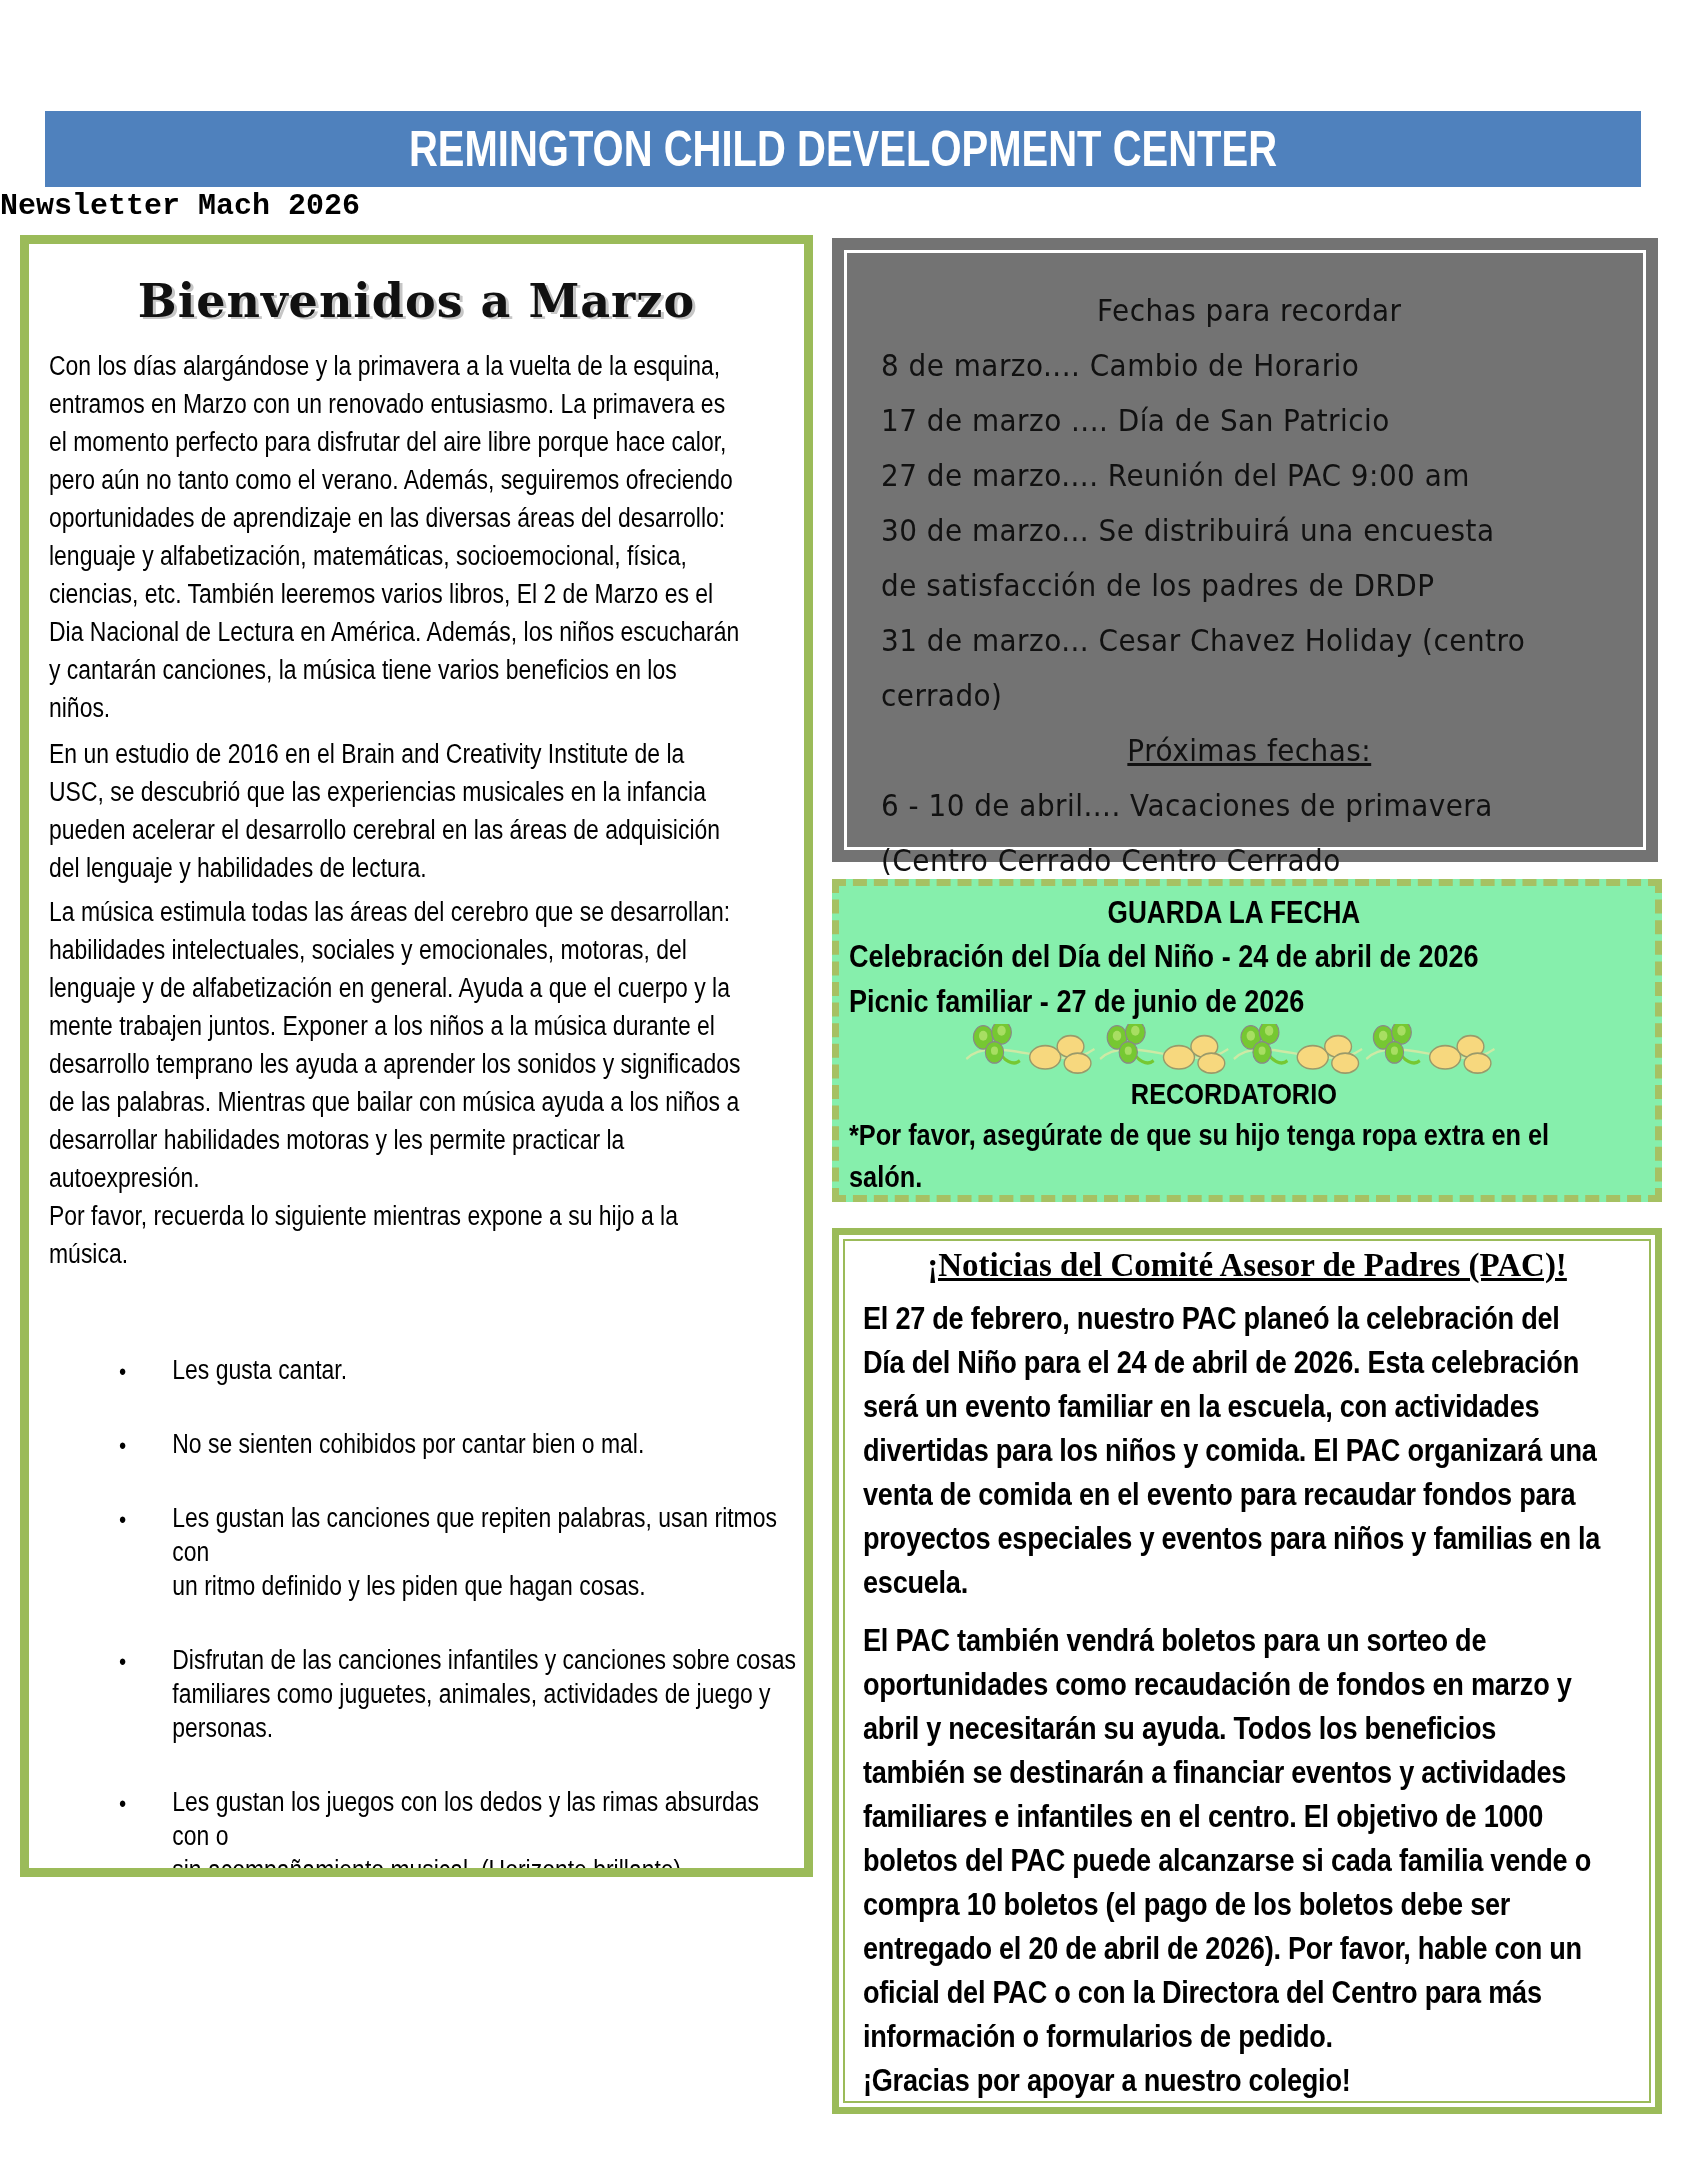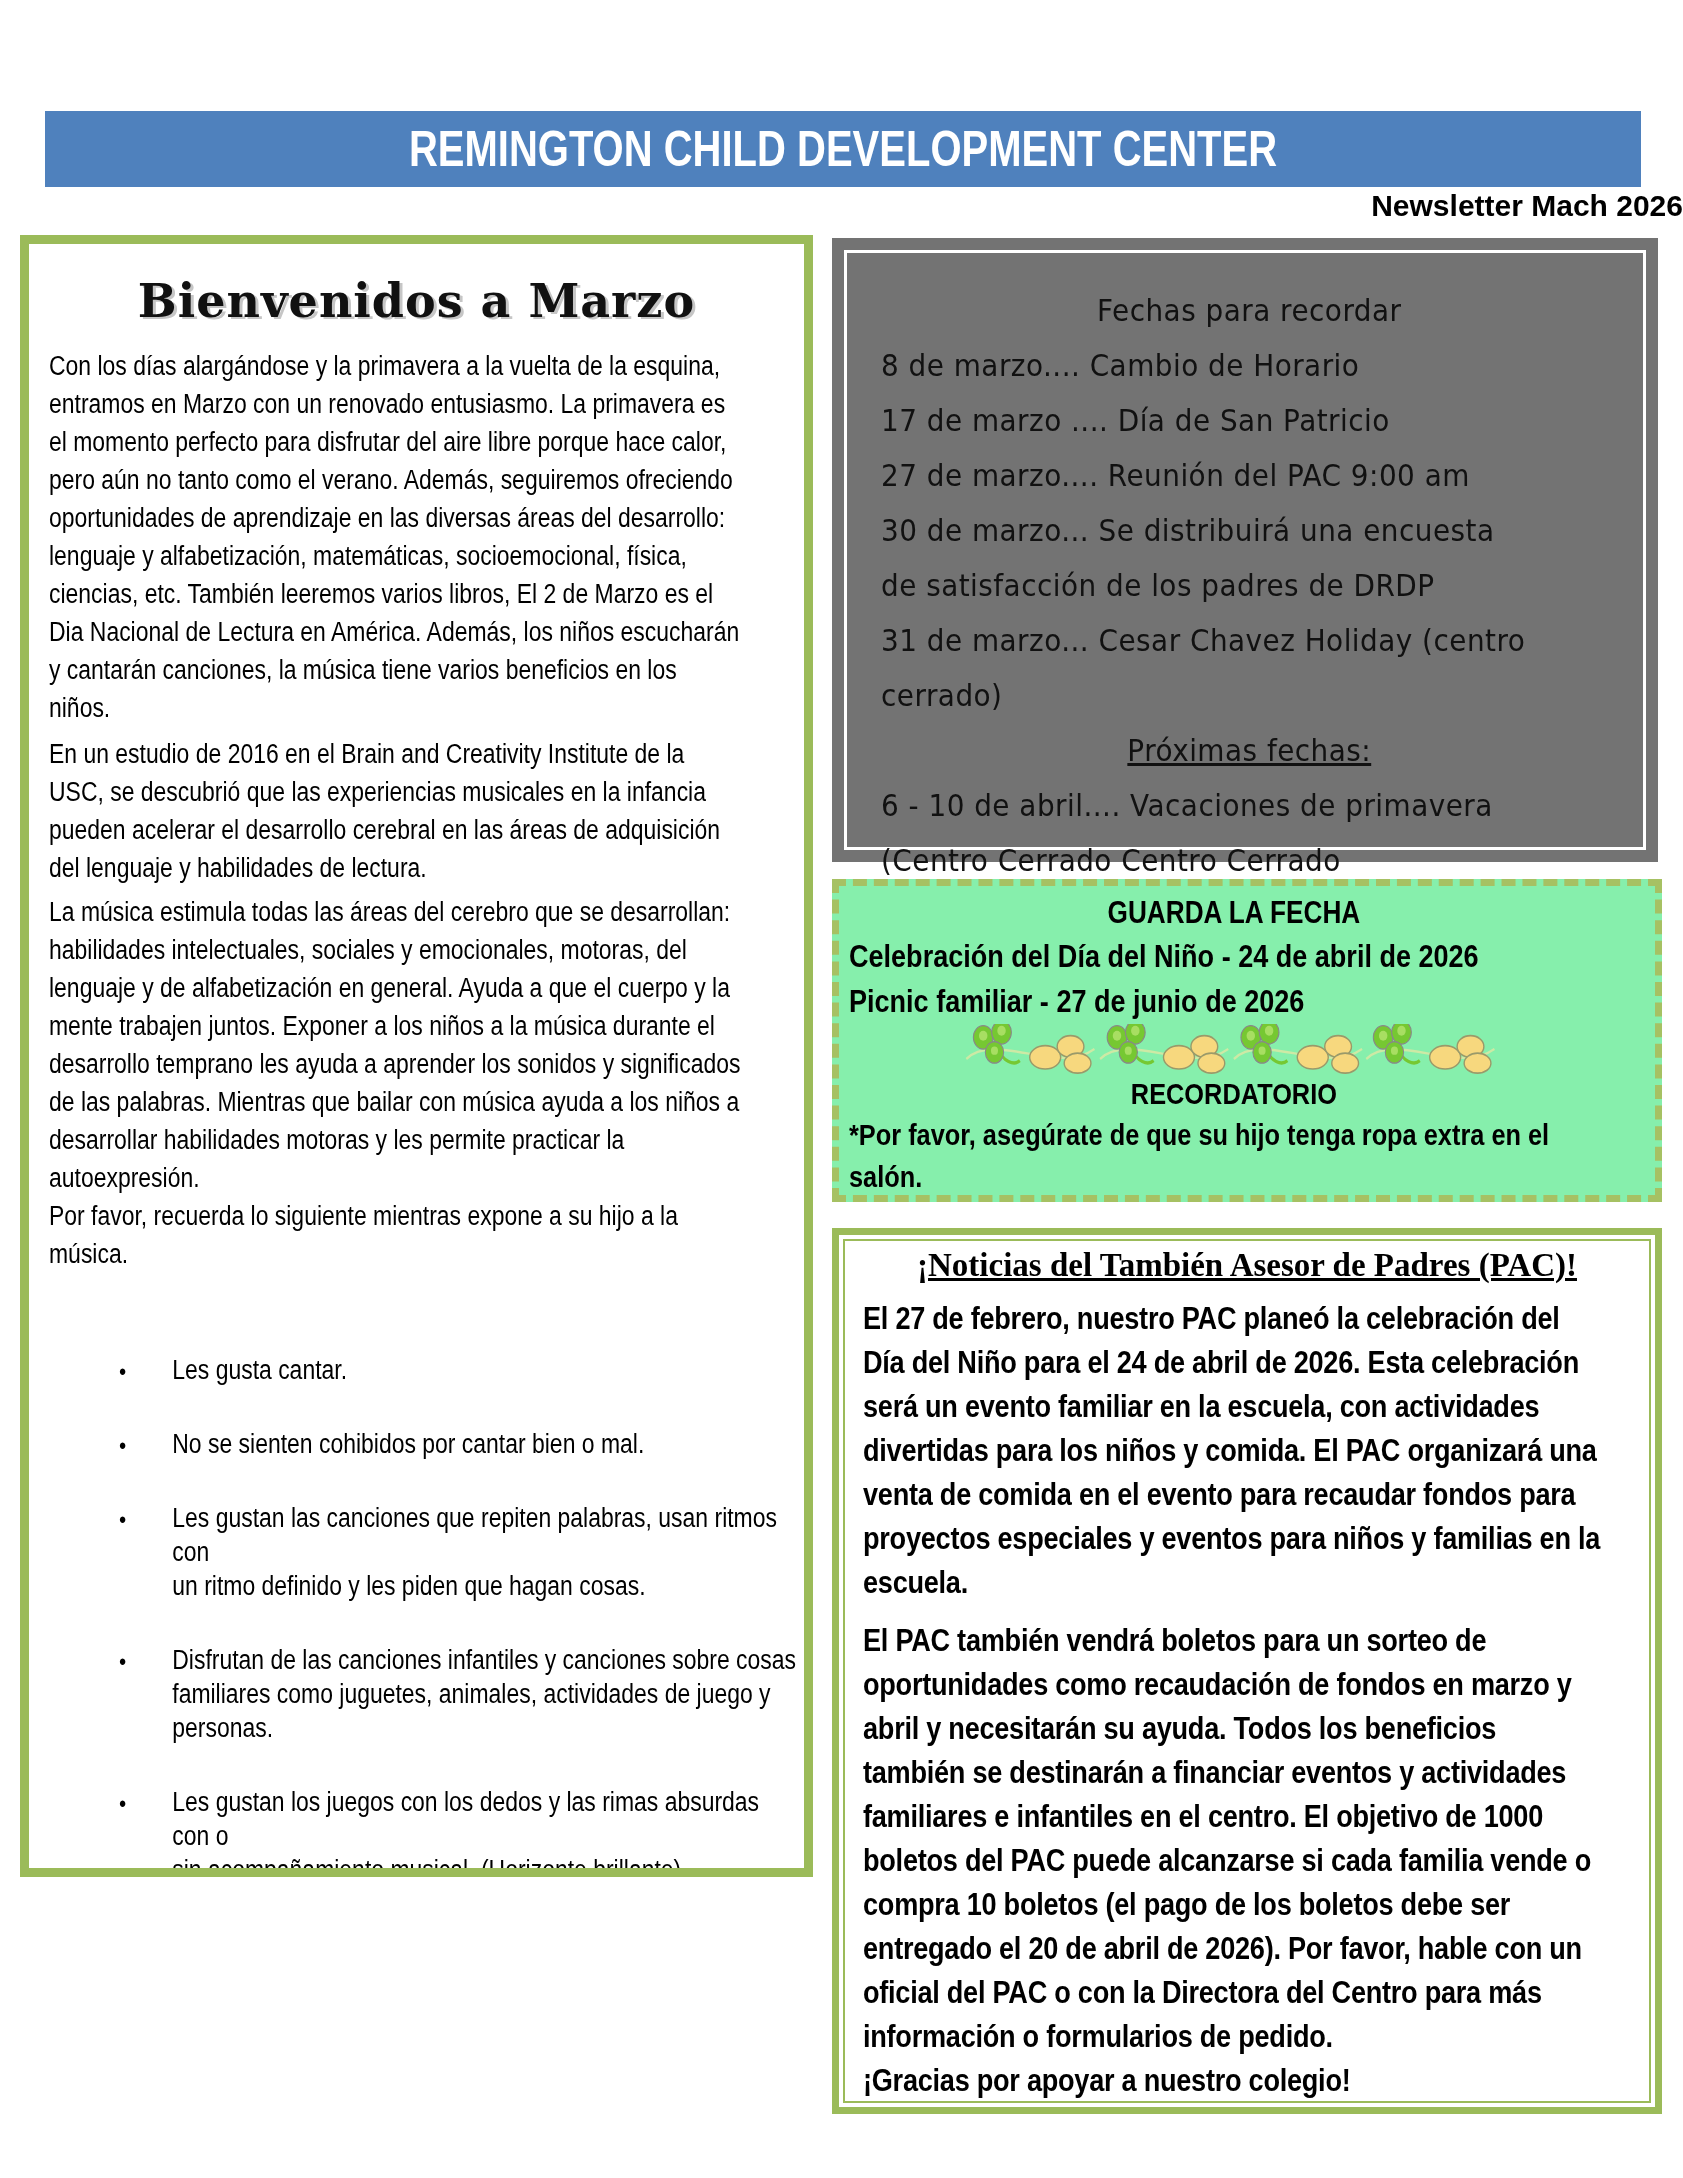--- a/index.html
+++ b/index.html
@@ -4,22 +4,22 @@
 <style>
   html,body{margin:0;padding:0;background:#fff;}
   .page{position:relative;width:1683px;height:2178px;background:#fff;overflow:hidden;
         font-family:"Liberation Sans",sans-serif;color:#000;}
 
   
   .header-bar{position:absolute;left:45px;top:111px;width:1596px;height:76px;background:#4f81bd;}
   .header-title{height:76px;line-height:76px;text-align:center;color:#fff;
         font-family:"Liberation Sans",sans-serif;font-weight:700;font-size:50px;
         transform:scaleX(.8);transform-origin:50% 50%;white-space:nowrap;}
-  .subtitle{position:absolute;top:189px;left:0;width:100%;text-align:right;
-        font-family:Liberation Sans, sans-serif;font-weight:700;font-size:30px;}
+  .subtitle{position:absolute;top:189px;left:0;width:100%;text-align:left;
+        font-family:Liberation Mono, monospace;font-weight:700;font-size:30px;}
 
   
   .left-box{position:absolute;left:20px;top:235px;width:793px;height:1642px;box-sizing:border-box;
         border:9px solid #9bbb59;background:#fff;overflow:hidden;}
   .lt{margin:32px 0 0;text-align:center;font-family:"DejaVu Serif",serif;font-weight:700;
         font-size:46px;line-height:51px;color:#111;text-shadow:3px 2px 0 #c6c6c6;letter-spacing:1px;}
   .cond{margin:0 0 0 20px;width:881px;transform:scaleX(.85);transform-origin:0 0;
         font-size:27px;line-height:38px;white-space:pre-line;}
   .p1{margin-top:20px;} .p2{margin-top:8px;} .p3{margin-top:6px;} .p4{margin-top:0;}
   .lh{margin:0 0 0 20px;font-family:"Liberation Serif",serif;font-weight:700;font-size:30px;
@@ -198,21 +198,21 @@
         </svg>
       </div>
       <div class="gc2">RECORDATORIO</div>
       <div class="grem">*Por favor, asegúrate de que su hijo tenga ropa extra en el
 salón.</div>
     </div>
   </div>
 
   <div class="pac">
     <div class="pac-inner">
-      <h3 class="pac-h">¡Noticias del También Asesor de Padres (PAC)!</h3>
+      <h3 class="pac-h">¡Noticias del Comité Asesor de Padres (PAC)!</h3>
       <div class="pacp">El 27 de febrero, nuestro PAC planeó la celebración del
 Día del Niño para el 24 de abril de 2026.  Esta celebración
 será un evento familiar en la escuela, con actividades
 divertidas para los niños y comida. El PAC organizará una
 venta de comida en el evento para recaudar fondos para
 proyectos especiales y eventos para niños y familias en la
 escuela.</div>
       <div class="pacp p2m">El PAC también vendrá boletos para un sorteo de
 oportunidades como recaudación de fondos en marzo y
 abril y necesitarán su ayuda. Todos los beneficios

